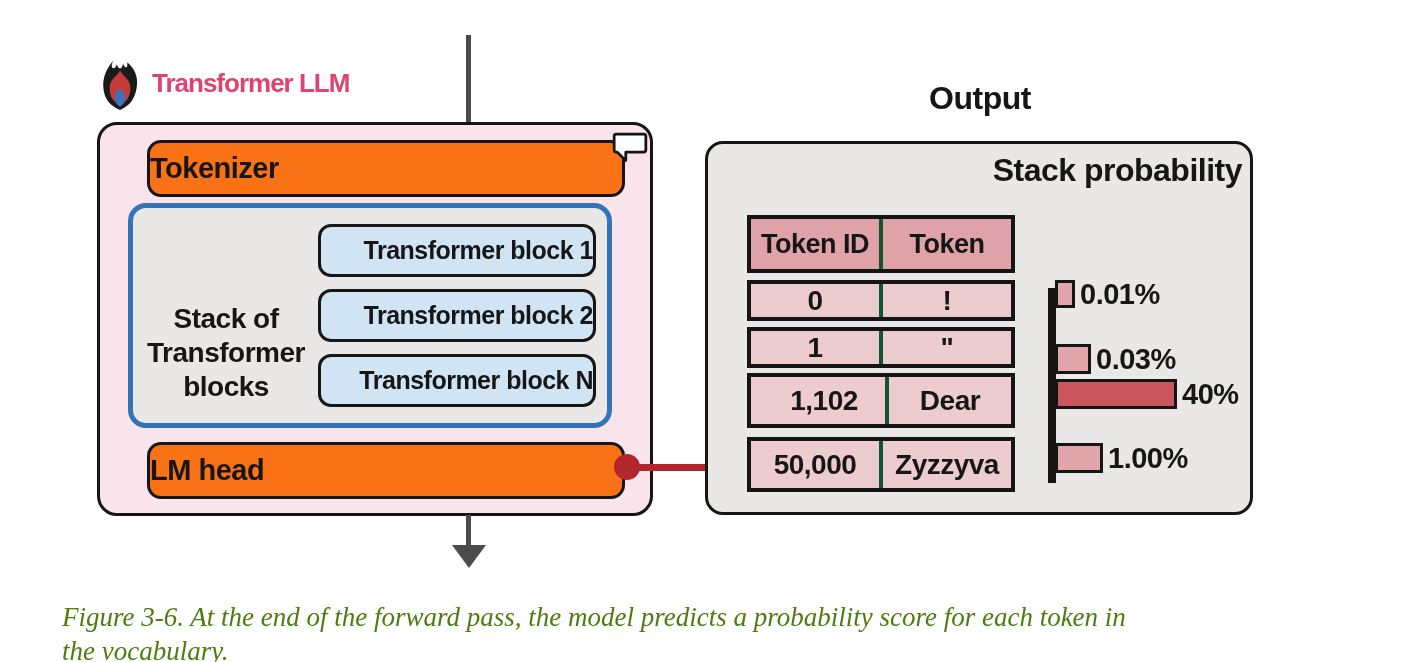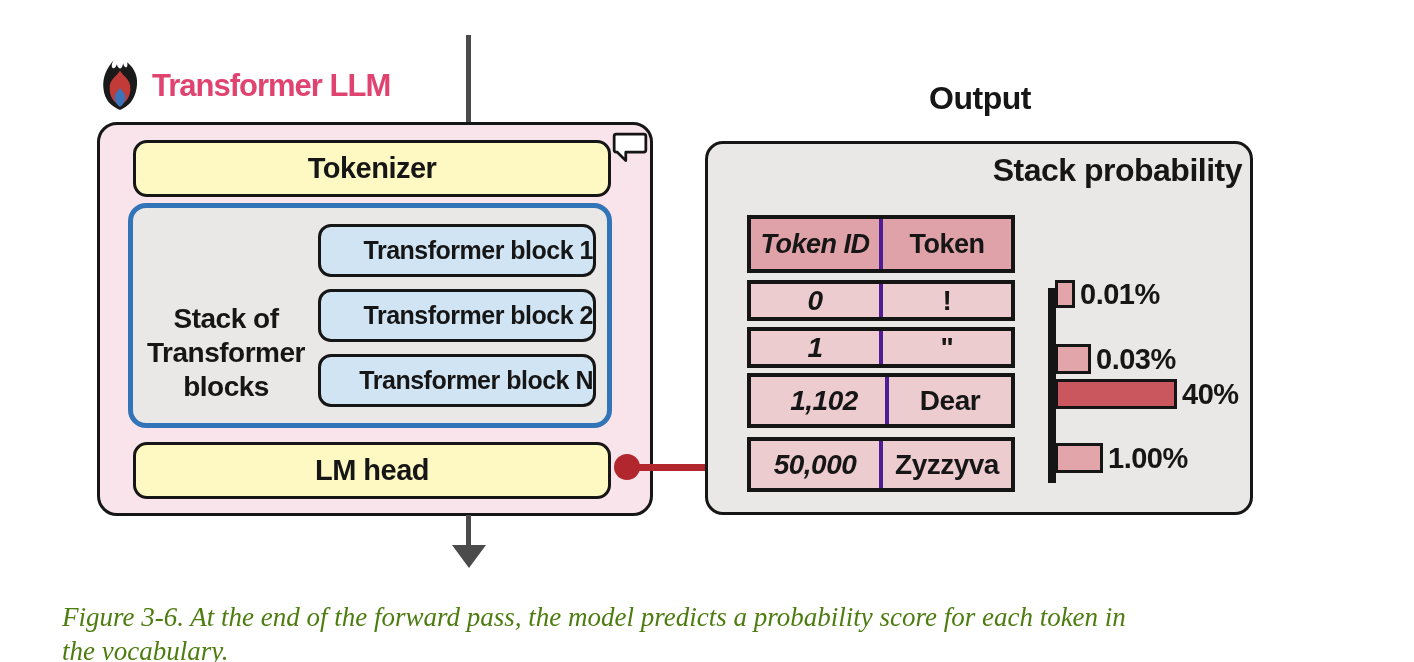--- a/index.html
+++ b/index.html
@@ -11,30 +11,30 @@
 
   
   .v-line{position:absolute;background:#4b4b4b;}
   .arrowhead{
     position:absolute;width:0;height:0;
     border-left:17px solid transparent;border-right:17px solid transparent;
     border-top:23px solid #4b4b4b;
   }
   .brand-label{
     position:absolute;left:152px;top:68px;
-    font-size:31px;font-weight:bold;letter-spacing:-1px;color:#e0436f;white-space:nowrap;
+    font-size:26px;font-weight:bold;letter-spacing:-1px;color:#e0436f;white-space:nowrap;
   }
   .main-box{
     position:absolute;left:97px;top:122px;width:556px;height:394px;
     background:#f8e4ea;border:3px solid #161616;border-radius:20px;box-sizing:border-box;
   }
   .rose-bar{
-    position:absolute;left:133px;width:478px;height:57px;
-    background:#fef9c3;border:3px solid #161616;border-radius:14px;box-sizing:border-box;
-    display:flex;align-items:center;justify-content:center;
+    position:absolute;left:147px;width:478px;height:57px;
+    background:#f97316;border:3px solid #161616;border-radius:14px;box-sizing:border-box;
+    display:flex;align-items:center;
     font-size:29px;font-weight:bold;letter-spacing:-0.5px;
   }
   .stack-box{
     position:absolute;left:128px;top:203px;width:484px;height:225px;
     background:#e9e8e7;border:5px solid #3274b8;border-radius:18px;box-sizing:border-box;
   }
   .stack-label{
     position:absolute;left:135px;top:256px;width:182px;
     text-align:center;font-size:28px;font-weight:bold;line-height:1.22;letter-spacing:-0.5px;margin-top:46px;
   }
@@ -63,21 +63,21 @@
     font-size:32px;font-weight:bold;letter-spacing:-0.5px;
   }
   .tbl-row{
     position:absolute;left:747px;width:268px;
     border:4px solid #151515;box-sizing:border-box;display:flex;
   }
   .tbl-cell{
     flex:1 1 50%;display:flex;align-items:center;justify-content:center;
     font-weight:bold;letter-spacing:-0.5px;
   }
-  .tbl-cell.first{border-right:4px solid #4c1d95;font-style:italic;}
+  .tbl-cell.first{border-right:4px solid #14532d;}
   .tbl-head{background:#dfa2a8;font-size:27px;}
   .tbl-data{background:#edccd0;font-size:28px;}
 
   
   .chart-axis{position:absolute;left:1048px;top:288px;width:8px;height:195px;background:#151515;}
   .bar-row{position:absolute;left:1055px;display:flex;align-items:center;}
   .bar{height:100%;border:3px solid #151515;box-sizing:border-box;background:#e2a5aa;}
   .bar-label{font-size:29px;font-weight:bold;letter-spacing:-0.5px;margin-left:5px;white-space:nowrap;}
 
   

